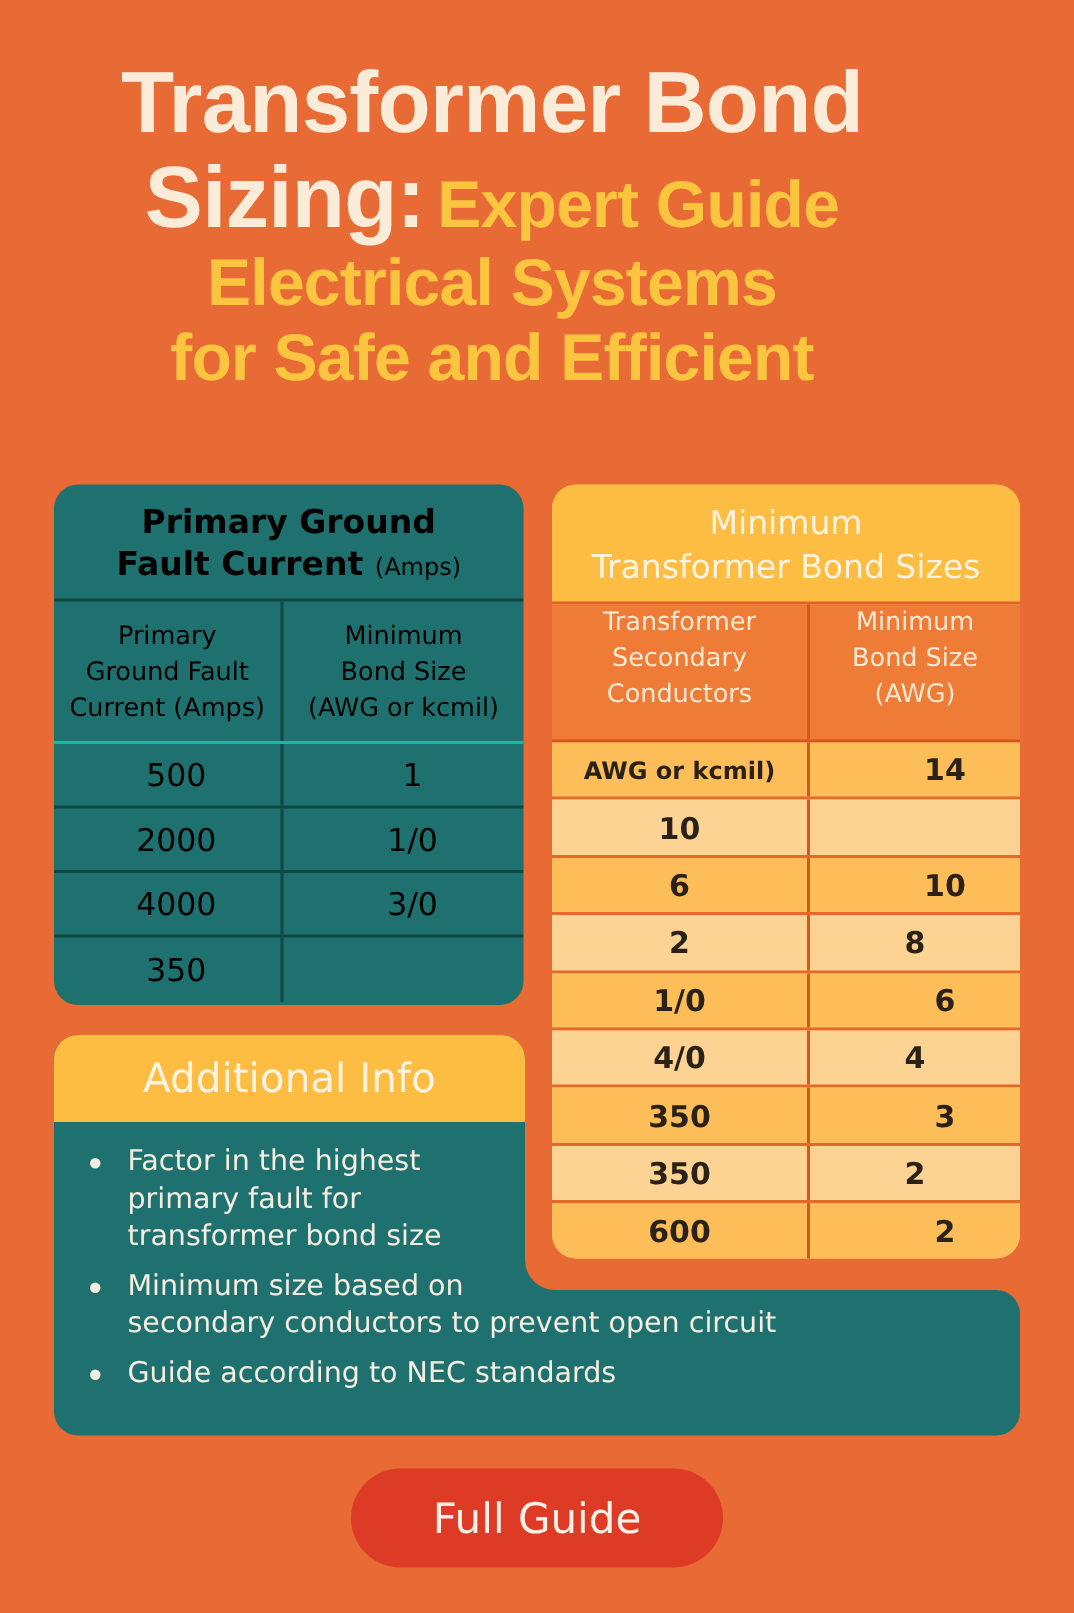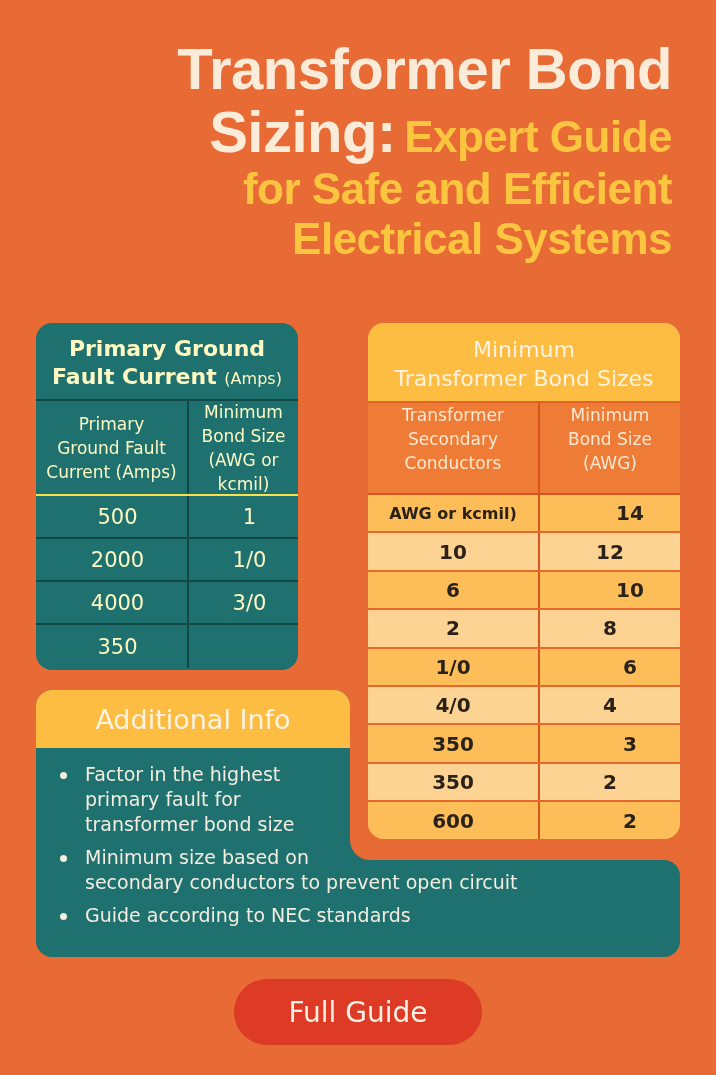--- a/index.html
+++ b/index.html
@@ -3,41 +3,41 @@
 <meta charset="utf-8">
 <style>
   * { box-sizing: border-box; margin: 0; padding: 0; }
   html, body { width: 716px; height: 1075px; overflow: hidden; }
   body {
     background: #e86a35;
     font-family: "Liberation Sans", "DejaVu Sans", sans-serif;
     position: relative;
   }
   .title {
-    position: absolute; left: 16px; top: 38px; width: 656px;
-    text-align: right; font-weight: 700; line-height: 1.08;
+    position: absolute; left: 0; top: 38px; width: 656px;
+    text-align: center; font-weight: 700; line-height: 1.08;
     letter-spacing: -0.5px;
   }
   .title .l1 { font-size: 58px; color: #fbecd9; display: block; }
   .title .l2a { font-size: 58px; color: #fbecd9; }
   .title .l2b { font-size: 44px; color: #fcc540; }
   .title .l3 { font-size: 44px; color: #fcc540; display: block; margin-top: 2px; }
 
   
   .ltable {
-    position: absolute; left: 36px; top: 323px; width: 262px; height: 347px;
-    background: #1e716e; border-radius: 16px; overflow: hidden; color: #fef9c3;
+    position: absolute; left: 36px; top: 323px; width: 313px; height: 347px;
+    background: #1e716e; border-radius: 16px; overflow: hidden; color: #000000;
   }
   .ltable .cap {
     height: 78px; text-align: center; padding-top: 12px;
     font-size: 22px; line-height: 28px; font-weight: 700; font-family: "DejaVu Sans", sans-serif;
     border-bottom: 2px solid #114744;
   }
   .ltable .cap small { font-size: 16px; font-weight: 400; }
-  .ltable .hrow { display: flex; height: 95px; border-bottom: 2px solid #fde047; }
+  .ltable .hrow { display: flex; height: 95px; border-bottom: 2px solid #14b8a6; }
   .ltable .hrow div {
     flex: 1; display: flex; align-items: center; justify-content: center;
     text-align: center; font-size: 17px; line-height: 24px; font-family: "DejaVu Sans", sans-serif;
   }
   .ltable .hrow div:first-child, .ltable .row div:first-child { border-right: 2px solid #114744; flex: 0 0 153px; }
   .ltable .row { display: flex; height: 43px; border-bottom: 2px solid #114744; }
   .ltable .row:last-child { border-bottom: none; }
   .ltable .row div {
     flex: 1; display: flex; align-items: center; justify-content: center;
     font-size: 21px; font-family: "DejaVu Sans", sans-serif; padding-left: 12px;
@@ -113,22 +113,22 @@
     cursor: pointer;
   }
 </style>
 </head>
 <body>
 
 <h1 class="title">
   <span class="l1">Transformer Bond</span>
   <span class="l2a">Sizing:</span>
   <span class="l2b">Expert Guide</span>
+  <span class="l3">Electrical Systems</span>
   <span class="l3">for Safe and Efficient</span>
-  <span class="l3">Electrical Systems</span>
 </h1>
 
 <div class="ltable">
   <div class="cap">
     <div>Primary Ground</div>
     <div><span>Fault Current</span> <small>(Amps)</small></div>
   </div>
   <div class="hrow">
     <div>
         <span>
@@ -178,21 +178,20 @@
       <span>Bond Size</span><br>
       <span>(AWG)</span></span>
       </div>
   </div>
   <div class="row odd">
       <div class="c1 small">AWG or kcmil)</div>
       <div class="c2">14</div>
     </div>
   <div class="row even">
       <div class="c1">10</div>
-      <div class="c2">12</div>
     </div>
   <div class="row odd">
       <div class="c1">6</div>
       <div class="c2">10</div>
     </div>
   <div class="row even">
       <div class="c1">2</div>
       <div class="c2">8</div>
     </div>
   <div class="row odd">

